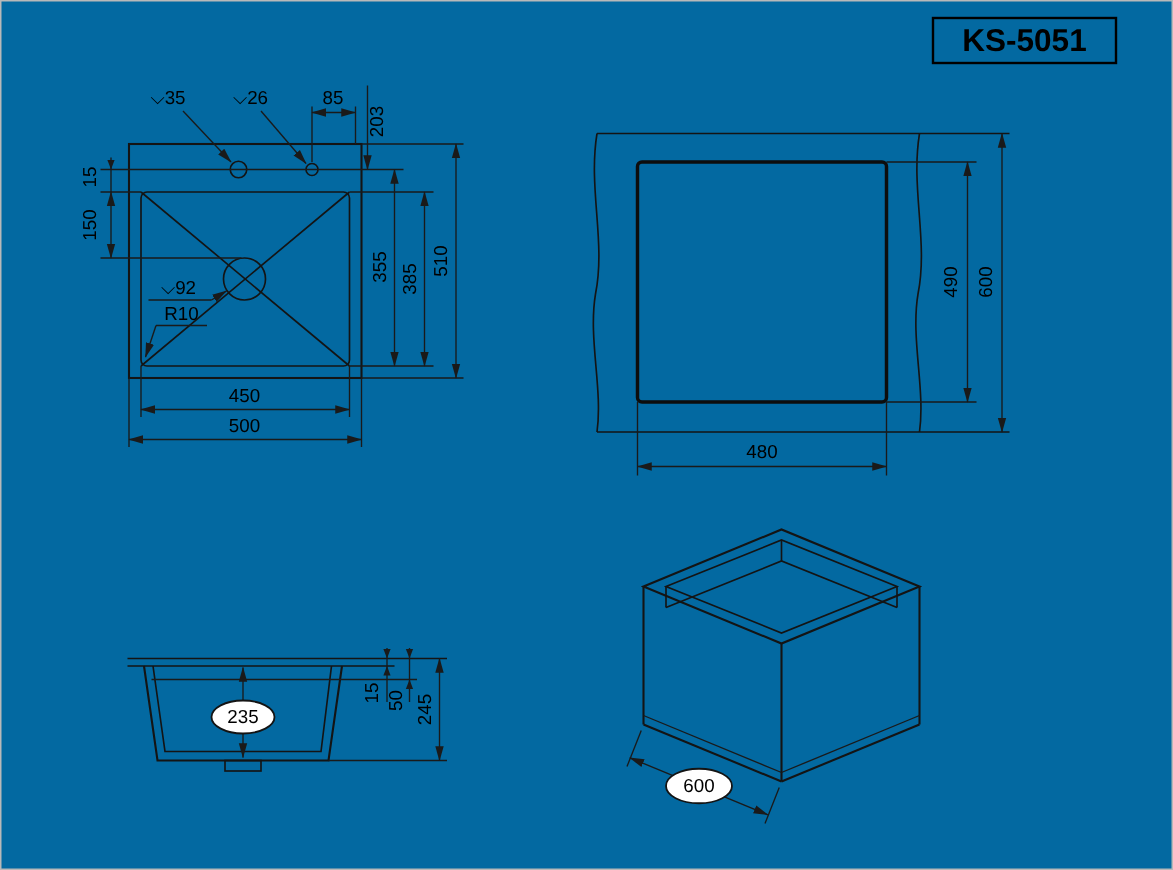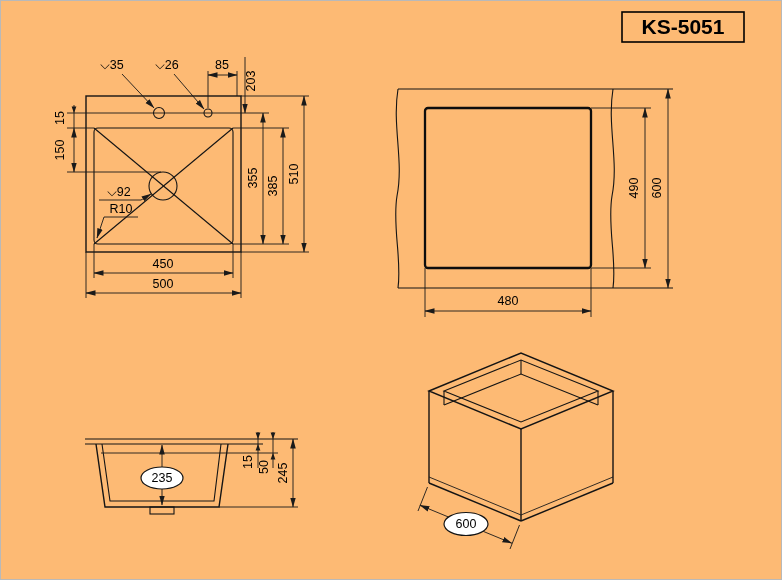--- a/index.html
+++ b/index.html
@@ -1,20 +1,20 @@
 <!DOCTYPE html>
 <html><head>
 <meta charset="utf-8">
 <style>
   html,body{margin:0;padding:0;background:#fff;}
   .canvas{
     position:relative;
     width:780px;height:578px;
     border:1px solid #b9b9b9;
-    background:#fdba74;
+    background:#0369a1;
     font-family:"Liberation Sans", sans-serif;
   }
   svg{position:absolute;left:0;top:0;}
   .main{stroke:#141414;stroke-width:1.4;fill:none;}
   .med{stroke:#141414;stroke-width:1.1;fill:none;}
   .thick{stroke:#0d0d0d;stroke-width:2.3;fill:none;}
   .dimln{stroke:#1a1a1a;stroke-width:0.9;fill:none;}
   .arrfill{fill:#1a1a1a;stroke:none;}
   text.dim{font-family:"Liberation Sans",sans-serif;font-size:12.5px;fill:#000;}
   text.title{font-family:"Liberation Sans",sans-serif;font-size:21px;font-weight:700;fill:#000;}

